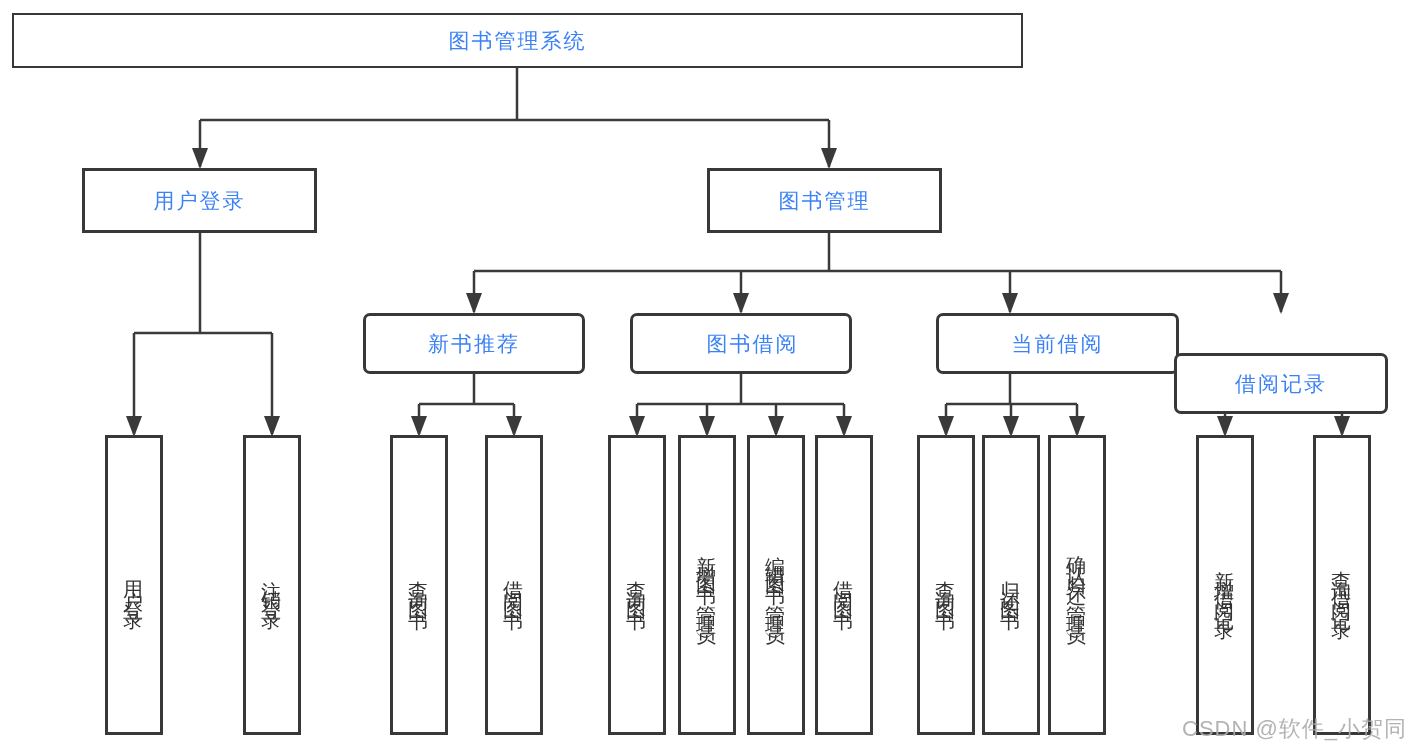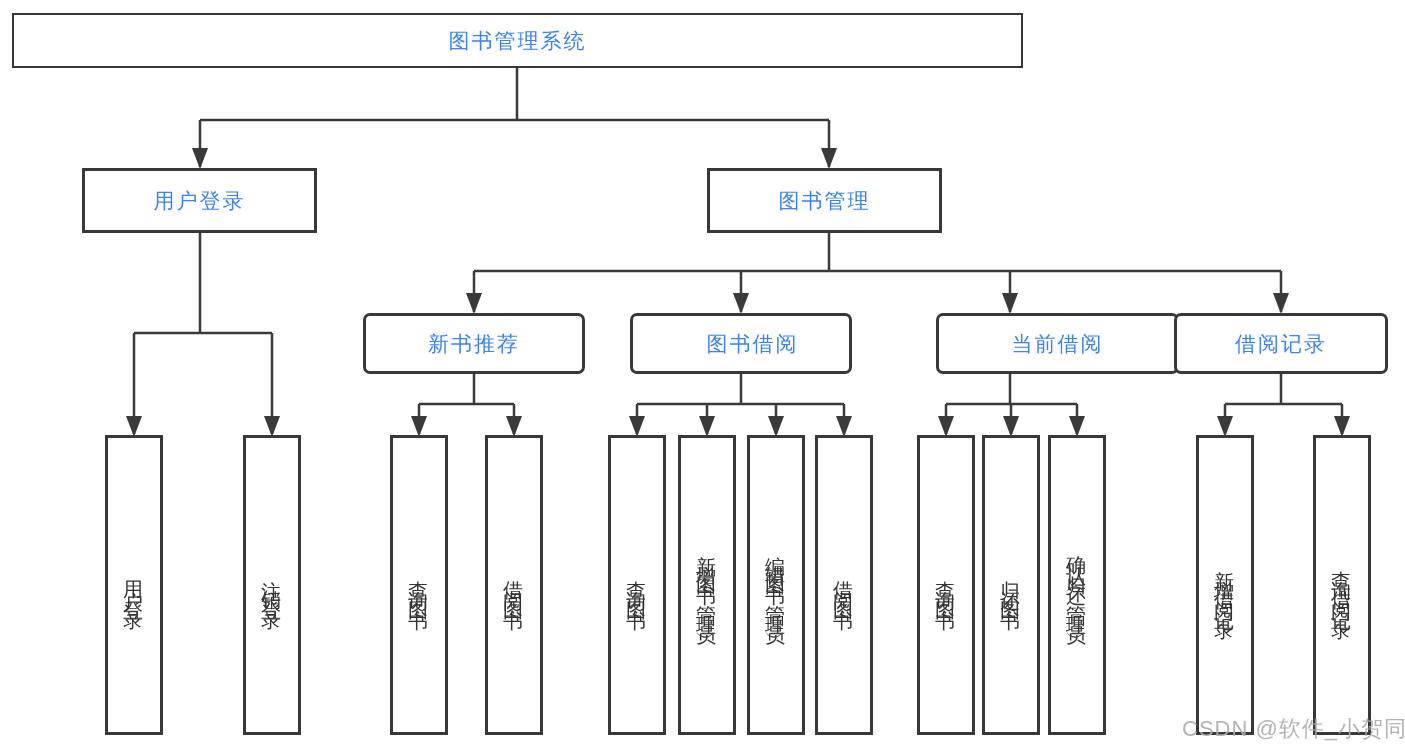--- a/index.html
+++ b/index.html
@@ -140,21 +140,21 @@
 
   <div class="node lvl3" style="left:363px;width:222px;">
     <span>新书推荐</span>
   </div>
   <div class="node lvl3" style="left:630px;width:222px;padding-left:23px;">
     <span>图书借阅</span>
   </div>
   <div class="node lvl3" style="left:903px;width:243px;margin-left:33px;">
     <span>当前借阅</span>
   </div>
-  <div class="node lvl3" style="left:1174px;width:214px;">
+  <div class="node lvl3" style="left:1174px;width:214px;margin-top:40px;">
     <span>借阅记录</span>
   </div>
 
   <div class="leaf" style="left:105px;">
     <span class="vtext">用户登录</span>
   </div>
   <div class="leaf" style="left:243px;">
     <span class="vtext">注销登录</span>
   </div>
 

